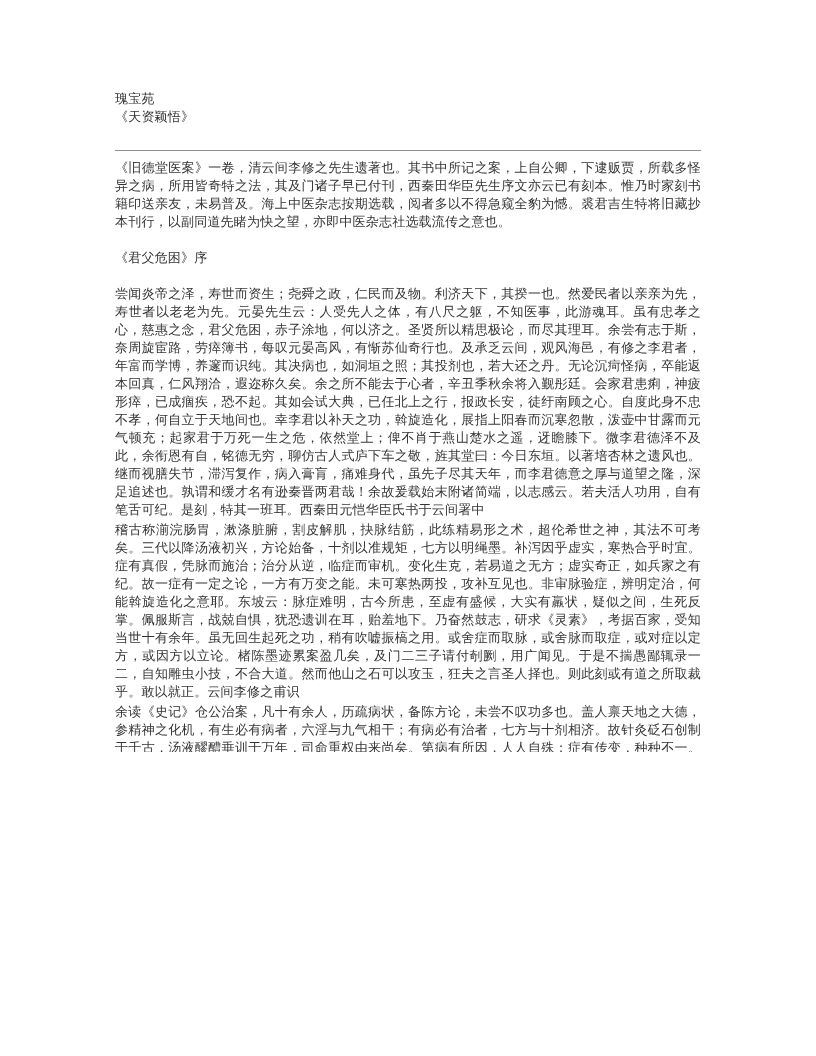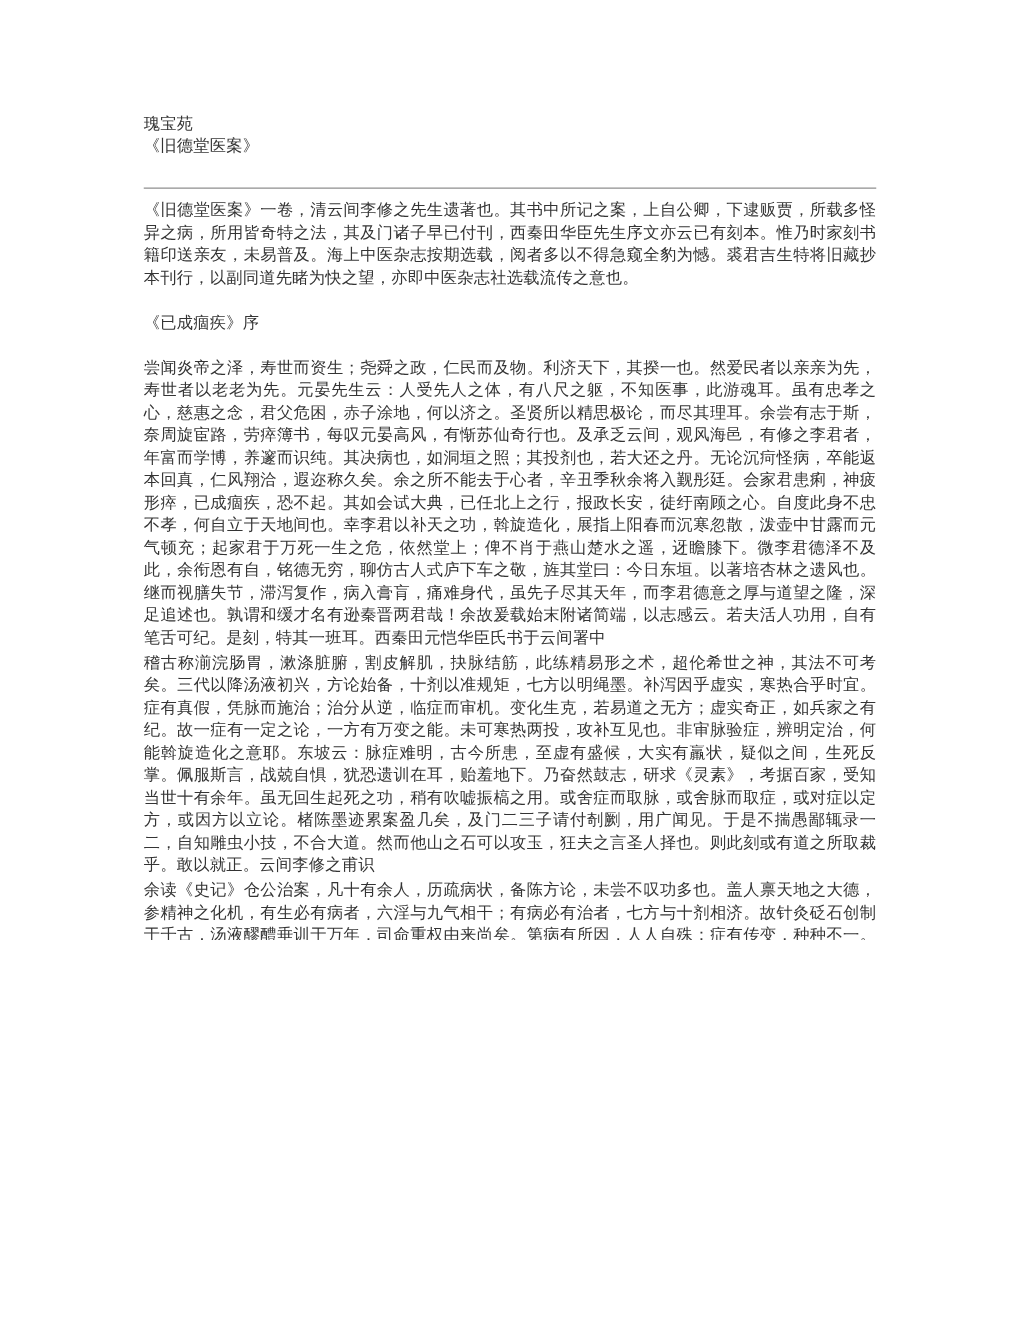--- a/index.html
+++ b/index.html
@@ -46,27 +46,27 @@
     margin: 18px 0;
   }
 </style>
 </head>
 <body>
 
 <div class="page">
 
   <div class="doc-text masthead">瑰宝苑</div>
 
-  <div class="doc-text booktitle">《旧德堂医案》</div>
+  <div class="doc-text booktitle">《天资颖悟》</div>
 
   <div class="sep"></div>
 
   <div class="doc-text para">《旧德堂医案》一卷，清云间李修之先生遗著也。其书中所记之案，上自公卿，下逮贩贾，所载多怪异之病，所用皆奇特之法，其及门诸子早已付刊，西秦田华臣先生序文亦云已有刻本。惟乃时家刻书籍印送亲友，未易普及。海上中医杂志按期选载，阅者多以不得急窥全豹为憾。裘君吉生特将旧藏抄本刊行，以副同道先睹为快之望，亦即中医杂志社选载流传之意也。</div>
 
-  <div class="doc-text heading">《已成痼疾》序</div>
+  <div class="doc-text heading">《君父危困》序</div>
 
   <div class="doc-text para">尝闻炎帝之泽，寿世而资生；尧舜之政，仁民而及物。利济天下，其揆一也。然爱民者以亲亲为先，寿世者以老老为先。元晏先生云：人受先人之体，有八尺之躯，不知医事，此游魂耳。虽有忠孝之心，慈惠之念，君父危困，赤子涂地，何以济之。圣贤所以精思极论，而尽其理耳。余尝有志于斯，奈周旋宦路，劳瘁簿书，每叹元晏高风，有惭苏仙奇行也。及承乏云间，观风海邑，有修之李君者，年富而学博，养邃而识纯。其决病也，如洞垣之照；其投剂也，若大还之丹。无论沉疴怪病，卒能返本回真，仁风翔洽，遐迩称久矣。余之所不能去于心者，辛丑季秋余将入觐彤廷。会家君患痢，神疲形瘁，已成痼疾，恐不起。其如会试大典，已任北上之行，报政长安，徒纡南顾之心。自度此身不忠不孝，何自立于天地间也。幸李君以补天之功，斡旋造化，展指上阳春而沉寒忽散，泼壶中甘露而元气顿充；起家君于万死一生之危，依然堂上；俾不肖于燕山楚水之遥，迓瞻膝下。微李君德泽不及此，余衔恩有自，铭德无穷，聊仿古人式庐下车之敬，旌其堂曰：今日东垣。以著培杏林之遗风也。继而视膳失节，滞泻复作，病入膏肓，痛难身代，虽先子尽其天年，而李君德意之厚与道望之隆，深足追述也。孰谓和缓才名有逊秦晋两君哉！余故爰载始末附诸简端，以志感云。若夫活人功用，自有笔舌可纪。是刻，特其一班耳。西秦田元恺华臣氏书于云间署中</div>
 
 
   <div class="doc-text para">稽古称湔浣肠胃，漱涤脏腑，割皮解肌，抉脉结筋，此练精易形之术，超伦希世之神，其法不可考矣。三代以降汤液初兴，方论始备，十剂以准规矩，七方以明绳墨。补泻因乎虚实，寒热合乎时宜。症有真假，凭脉而施治；治分从逆，临症而审机。变化生克，若易道之无方；虚实奇正，如兵家之有纪。故一症有一定之论，一方有万变之能。未可寒热两投，攻补互见也。非审脉验症，辨明定治，何能斡旋造化之意耶。东坡云：脉症难明，古今所患，至虚有盛候，大实有羸状，疑似之间，生死反掌。佩服斯言，战兢自惧，犹恐遗训在耳，贻羞地下。乃奋然鼓志，研求《灵素》，考据百家，受知当世十有余年。虽无回生起死之功，稍有吹嘘振槁之用。或舍症而取脉，或舍脉而取症，或对症以定方，或因方以立论。楮陈墨迹累案盈几矣，及门二三子请付剞劂，用广闻见。于是不揣愚鄙辄录一二，自知雕虫小技，不合大道。然而他山之石可以攻玉，狂夫之言圣人择也。则此刻或有道之所取裁乎。敢以就正。云间李修之甫识</div>
 
 
   <div class="doc-text para">余读《史记》仓公治案，凡十有余人，历疏病状，备陈方论，未尝不叹功多也。盖人禀天地之大德，参精神之化机，有生必有病者，六淫与九气相干；有病必有治者，七方与十剂相济。故针灸砭石创制于千古，汤液醪醴垂训于万年，司命重权由来尚矣。第病有所因，人人自殊；症有传变，种种不一。苟昧运气之变迁，寒热虚实之分，阴阳消长愈幻而愈化，攻补从逆愈出而愈奇。三指之下安危反掌，一匕之中生死攸关。必酝酿丹书，研精《灵素》，乃能入室升堂耳。惟吾师修之李夫子，天资颖悟，家学渊源，饮上池之水，洞隔垣之照；刀圭施而沉疴顿起，丹丸投而僵仆回生，九峰三泖咸化为寿域春台矣。翊也，企仰仪型，亲炙道范，幸大冶炉锤启小子</div>
 
 </div>

